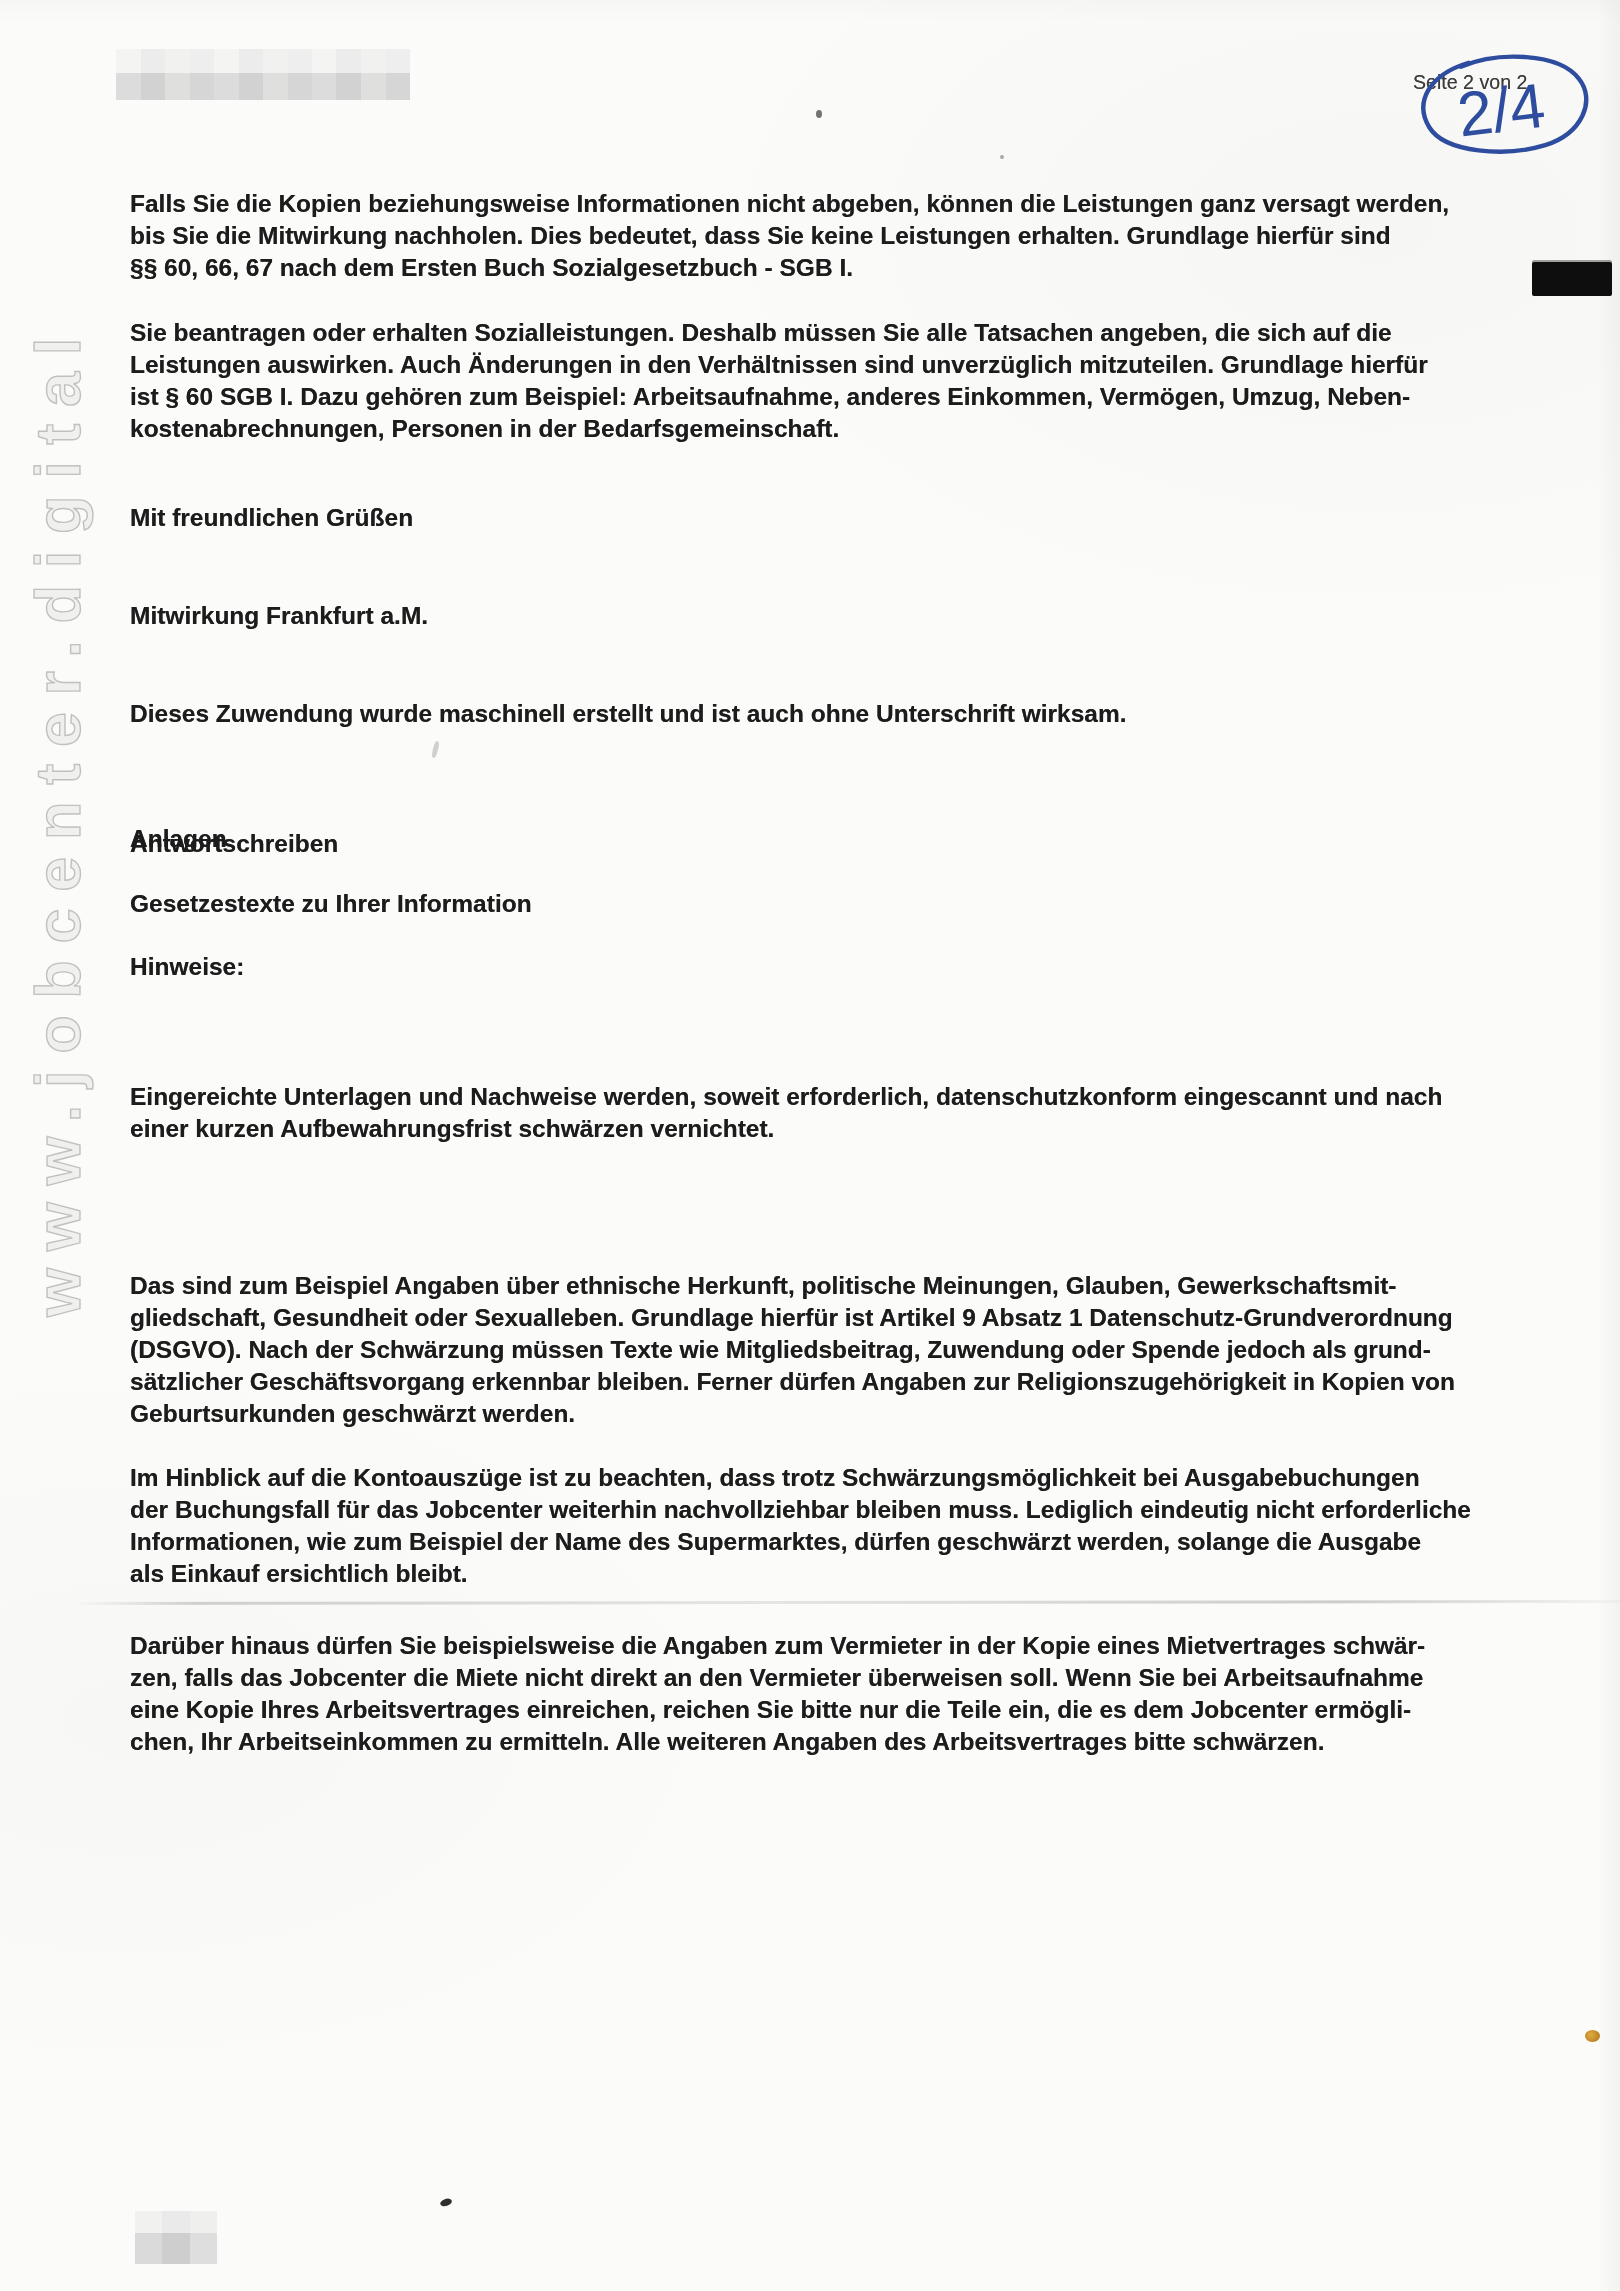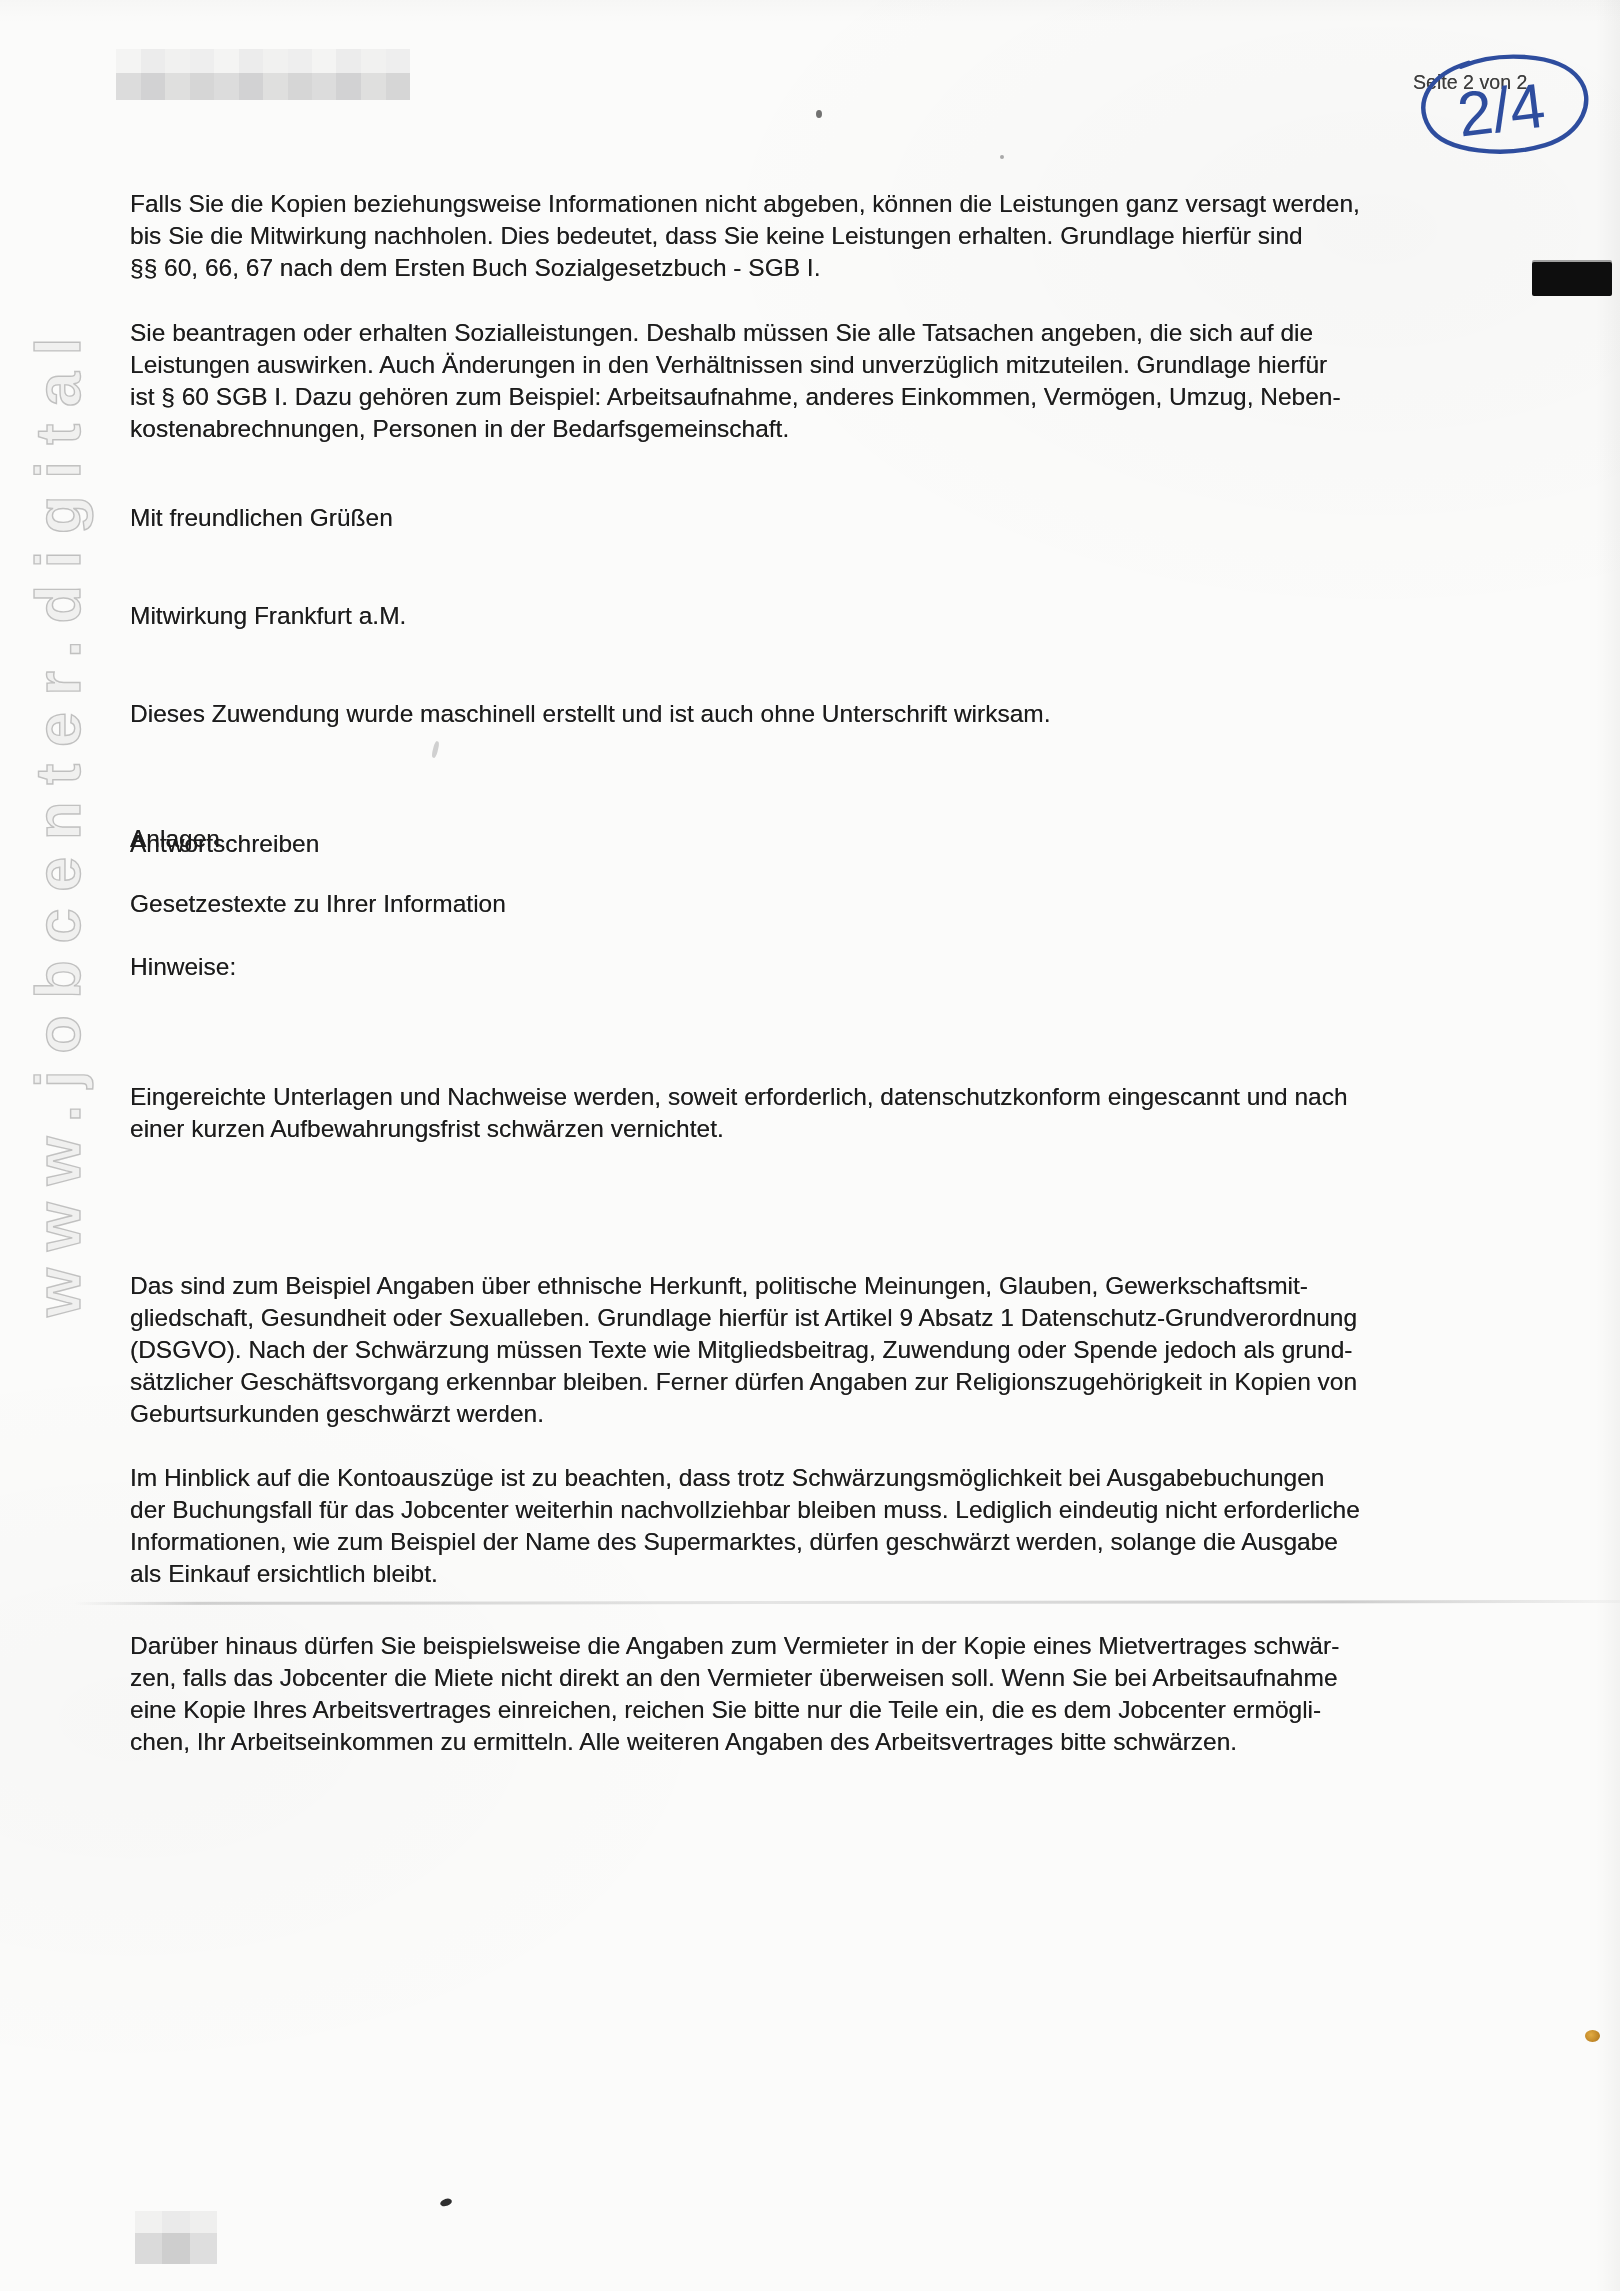--- a/index.html
+++ b/index.html
@@ -19,20 +19,21 @@
   }
   
   .txt{
     position:absolute;
     left:130px;
     font-size:24.5px;
     line-height:32px;
     white-space:pre;
     color:#1c1c1c;
     text-shadow:0 0 0.5px rgba(20,20,20,0.65);
+    font-weight:bold;
   }
   
   .page-indicator{
     position:absolute;
     left:1413px;top:71px;
     font-size:19.6px;line-height:23.5px;
     color:#3c3c3c;
     text-shadow:0 0 0.4px rgba(40,40,40,0.6);
   }
   

